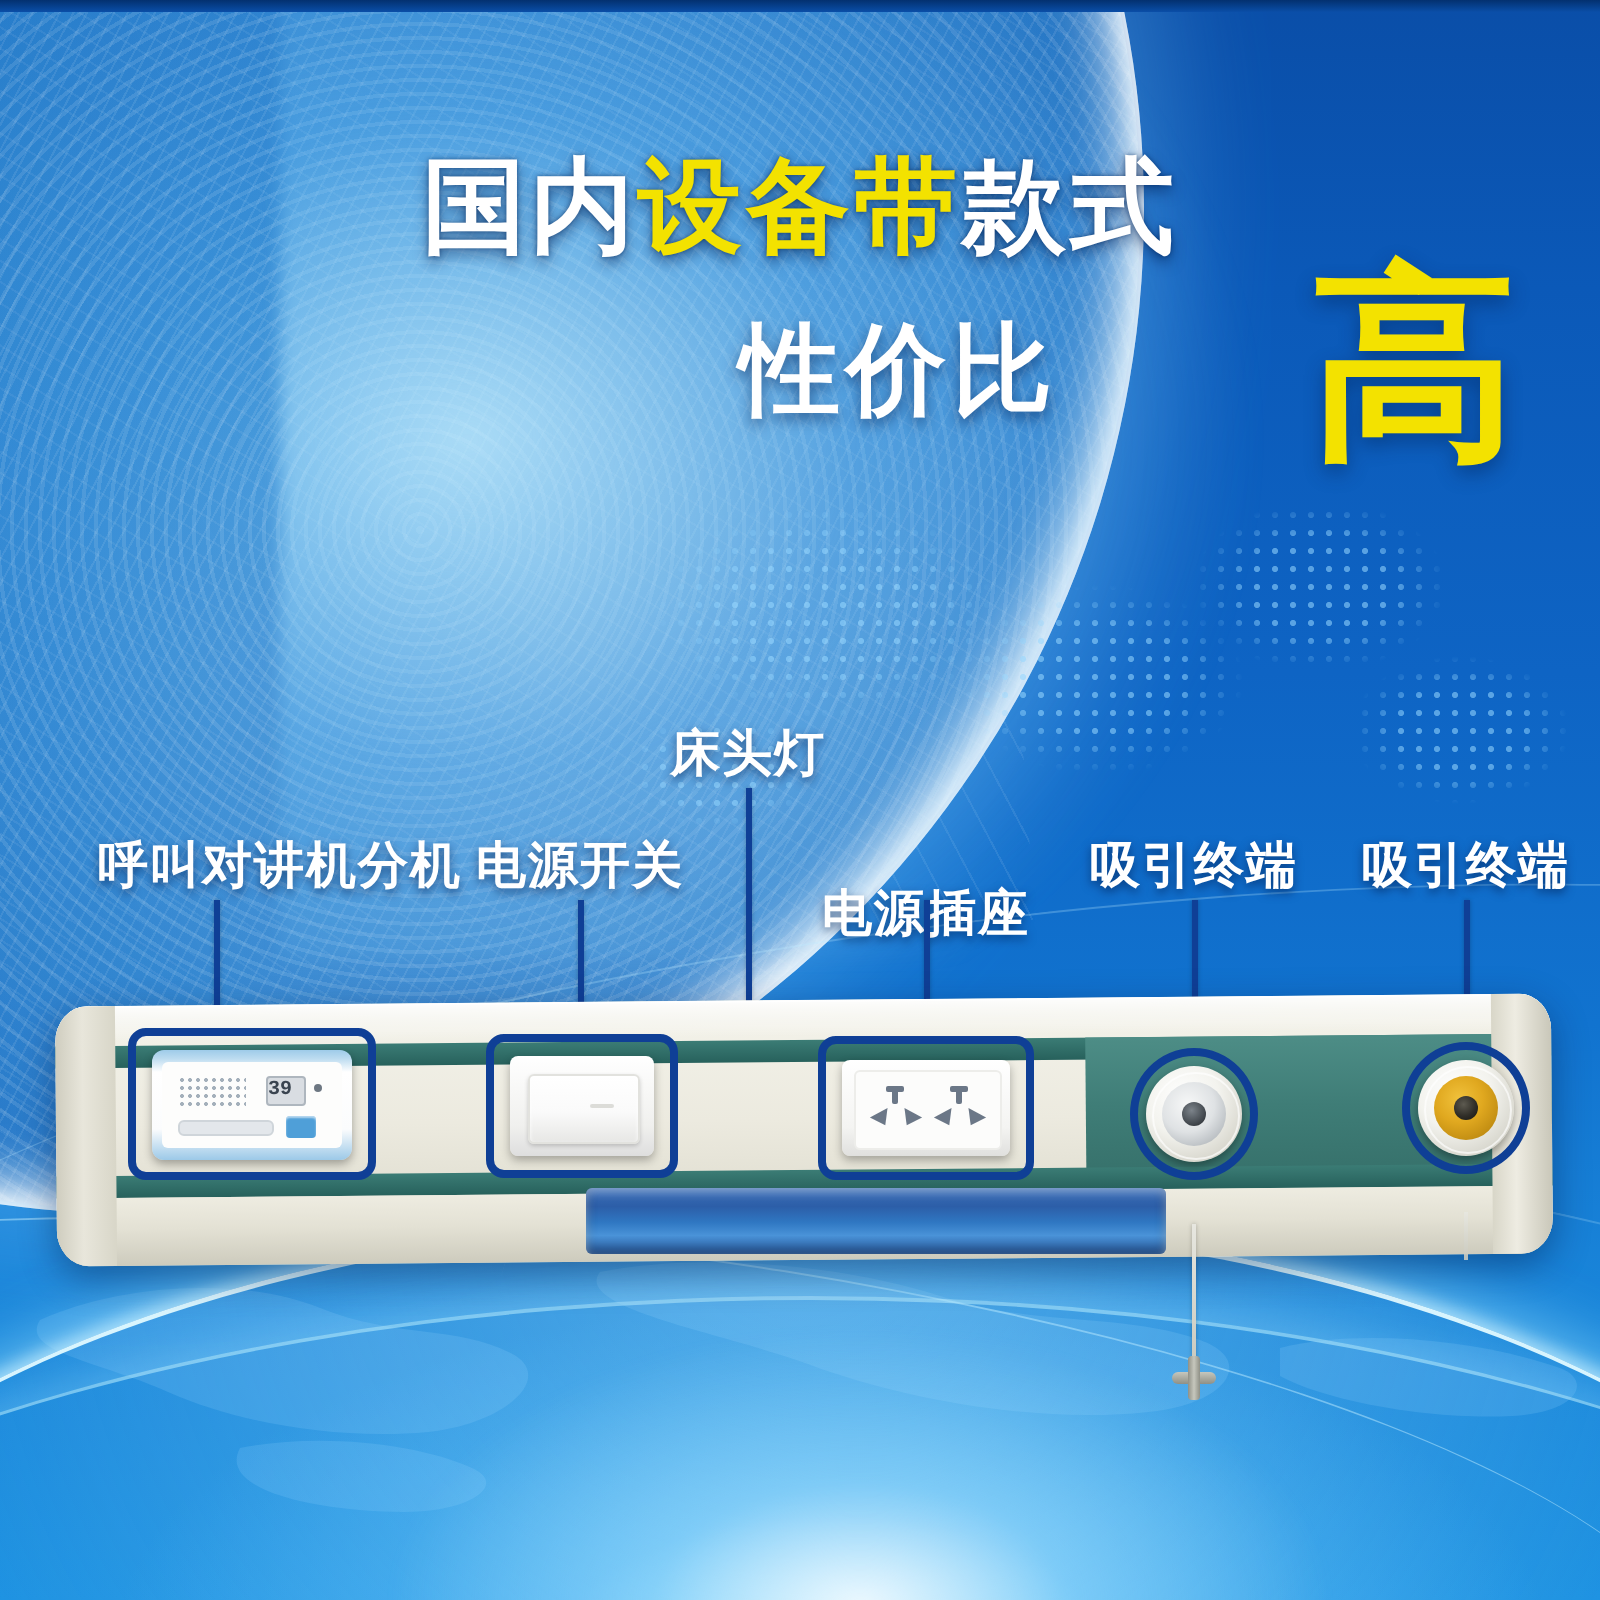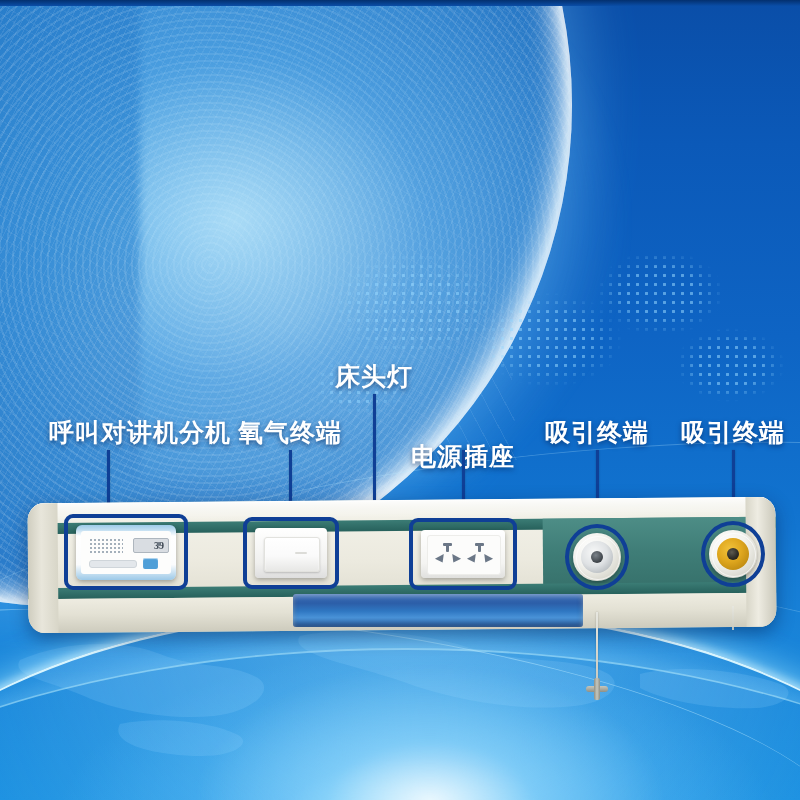--- a/index.html
+++ b/index.html
@@ -192,23 +192,22 @@
   }
   .ic-face{position:absolute;left:5px;top:6px;width:90px;height:43px;background:#fdfdfc;border-radius:3px;}
   .ic-grille{
     position:absolute;left:8px;top:7px;width:34px;height:17px;
     background-image:radial-gradient(circle, #9aa7b4 .9px, transparent 1.1px);
     background-size:4px 4px;opacity:.9;
   }
   .ic-display{
     position:absolute;left:52px;top:7px;width:18px;height:13px;border-radius:2px;
     background:#d9dde2;border:1px solid #aeb6be;
-    font-size:10px;line-height:13px;text-align:center;color:#3a4450;font-weight:bold;
-    font-family:Liberation Serif, serif;
-    padding-left:16px;
+    font-size:10px;line-height:13px;color:#3a4450;font-weight:bold;
+    font-family:Liberation Mono, monospace;
   }
   .ic-dot{position:absolute;left:76px;top:11px;width:4px;height:4px;border-radius:50%;background:#6d7782;}
   .ic-slot{position:absolute;left:8px;top:29px;width:46px;height:6px;border-radius:3px;background:#e3e7eb;border:1px solid #cfd5da;}
   .ic-btn{position:absolute;left:62px;top:27px;width:15px;height:11px;border-radius:2px;background:#4f9fd8;box-shadow:inset 0 1px 1px rgba(255,255,255,.6);}
 
   
   .switch{
     left:255px;top:528px;width:72px;height:50px;border-radius:4px;
     background:linear-gradient(180deg,#ffffff,#f0f0ee 70%,#dedede);
     box-shadow:0 2px 5px rgba(0,0,0,.30);
@@ -281,28 +280,35 @@
   </svg>
 
   <div class="arc-thin arc-a"></div>
   <div class="arc-thin arc-b"></div>
   <div class="arc-thin arc-c"></div>
   <div class="horizon2"></div>
   <div class="horizon"></div>
   <div class="bottom-glow"></div>
   <div class="top-edge"></div>
 
+  <div class="headline">
+    <div class="line1"><span>国内</span><span class="hl">设备带</span><span>款式</span></div>
+    <div class="line2-wrap">
+      <div class="line2">性价比</div>
+      <div class="big-word">高</div>
+    </div>
+  </div>
 
   <div id="callout-layer">
       <div class="callout">
         <div class="ctext" style="left: 108px; top: 416px; margin-left: 32px;">呼叫对讲机分机</div>
         <div class="cline" style="left: 107px; top: 450px; height: 78px;"></div>
       </div>
       <div class="callout">
-        <div class="ctext" style="left: 290px; top: 416px;">氧气终端</div>
+        <div class="ctext" style="left: 290px; top: 416px;">电源开关</div>
         <div class="cline" style="left: 289px; top: 450px; height: 78px;"></div>
       </div>
       <div class="callout">
         <div class="ctext" style="left: 374px; top: 360px;">床头灯</div>
         <div class="cline" style="left: 373px; top: 394px; height: 218px;"></div>
       </div>
       <div class="callout">
         <div class="ctext" style="left: 463px; top: 416px; margin-top: 24px;">电源插座</div>
         <div class="cline" style="left: 462px; top: 450px; height: 80px;"></div>
       </div>

